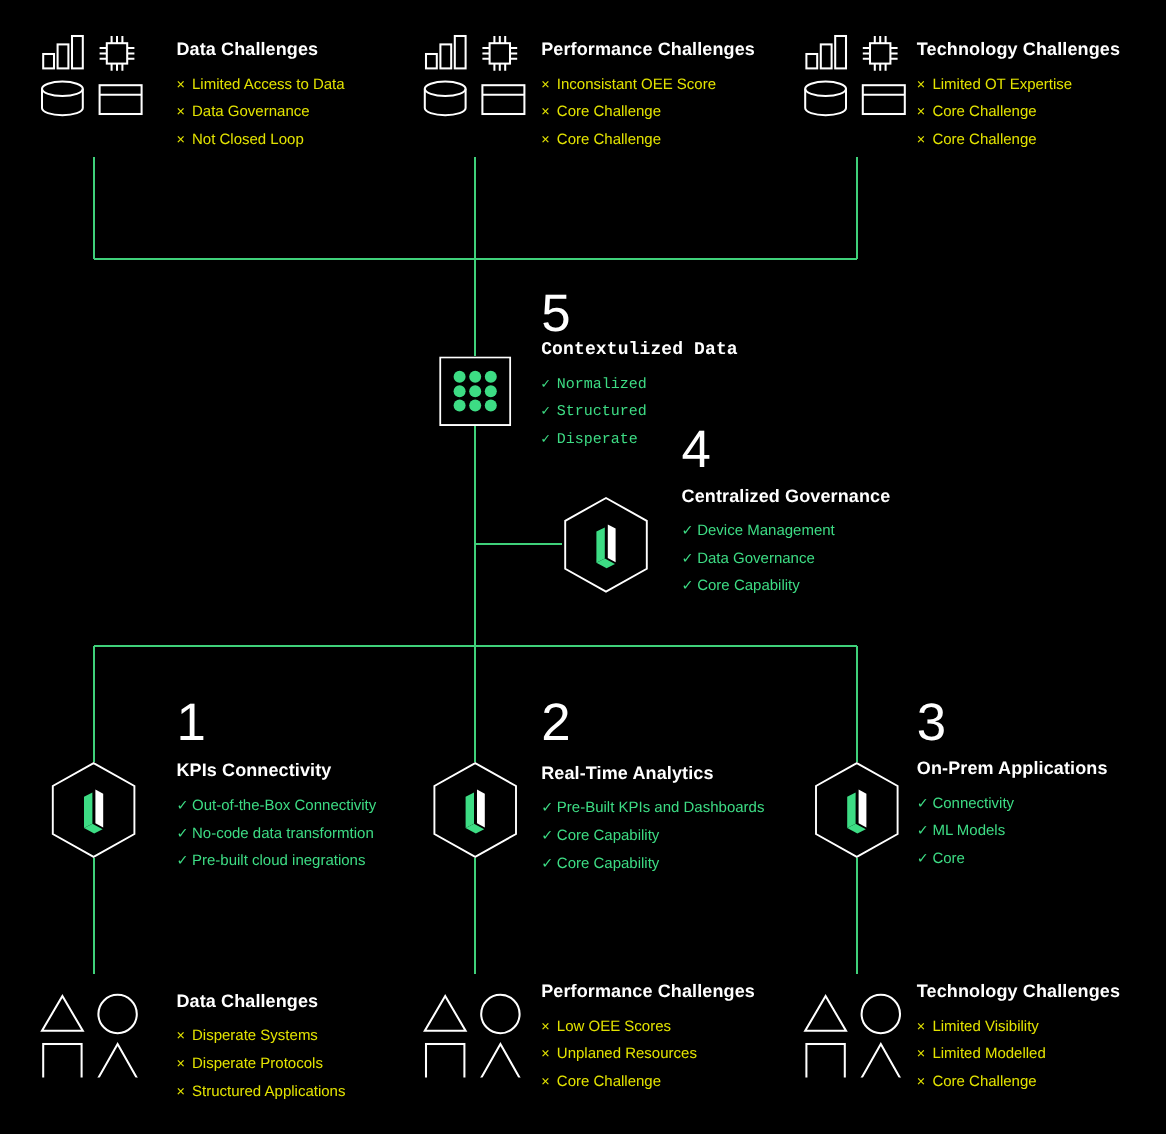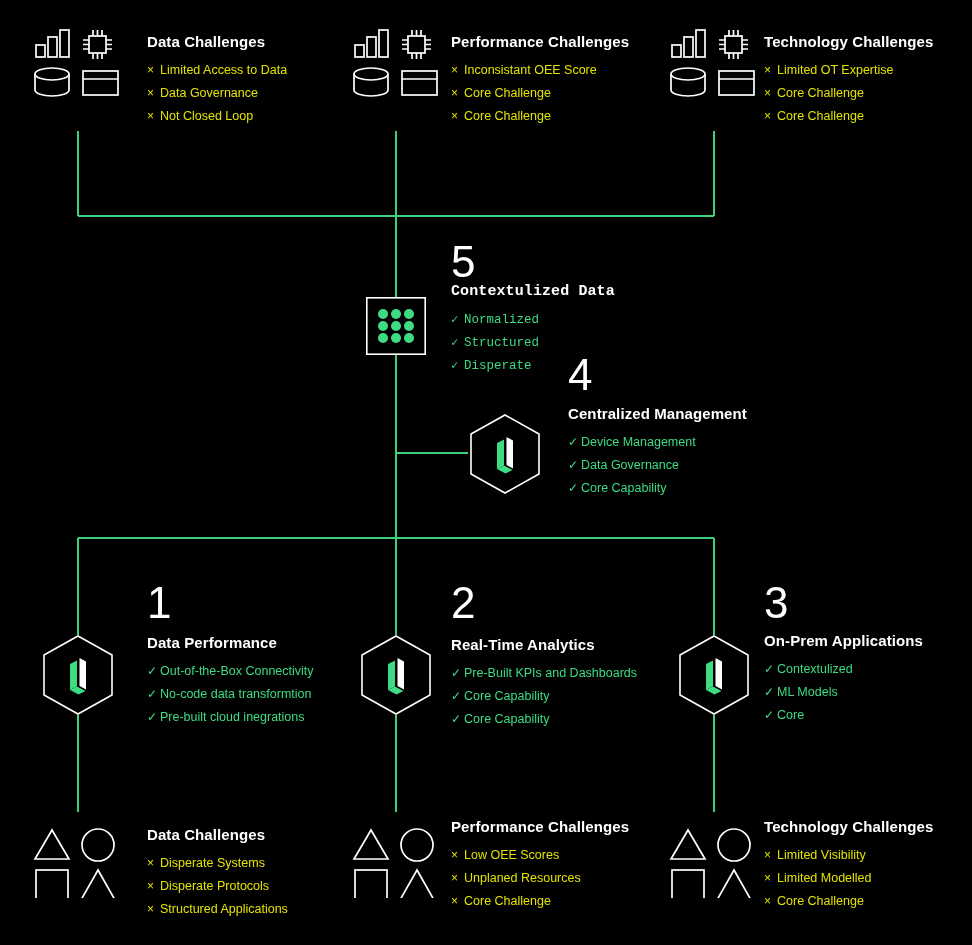--- a/index.html
+++ b/index.html
@@ -261,21 +261,21 @@
   <div class="hex" style="left:468px; top:413px;">
     <svg width="74" height="82" viewBox="0 0 74 82">
       <polygon points="37,2 71,21 71,61 37,80 3,61 3,21" fill="#000000" stroke="#ffffff" stroke-width="1.6"></polygon>
       <path d="M38.5,24 L45,27.5 L45,55.5 L38.5,52 Z" fill="#ffffff"></path>
       <path d="M29,30 L36,26.5 L36,52.5 L29,56 Z" fill="#3ddc84"></path>
       <path d="M29,56 L36,52.5 L44.5,57 L37.5,60.5 Z" fill="#3ddc84"></path>
     </svg>
   </div>
   <div class="step-num" style="left:568px; top:353px;">4</div>
   <div class="node" style="left:568px; top:405px;">
-    <div class="cluster-title">Centralized Management</div>
+    <div class="cluster-title">Centralized Governance</div>
     <div class="bullet pos">
         <span class="mk">✓</span>
         <span>Device Management</span>
       </div>
     <div class="bullet pos">
         <span class="mk">✓</span>
         <span>Data Governance</span>
       </div>
     <div class="bullet pos">
         <span class="mk">✓</span>
@@ -286,21 +286,21 @@
   <div class="hex" style="left:41px; top:634px;">
     <svg width="74" height="82" viewBox="0 0 74 82">
       <polygon points="37,2 71,21 71,61 37,80 3,61 3,21" fill="#000000" stroke="#ffffff" stroke-width="1.6"></polygon>
       <path d="M38.5,24 L45,27.5 L45,55.5 L38.5,52 Z" fill="#ffffff"></path>
       <path d="M29,30 L36,26.5 L36,52.5 L29,56 Z" fill="#3ddc84"></path>
       <path d="M29,56 L36,52.5 L44.5,57 L37.5,60.5 Z" fill="#3ddc84"></path>
     </svg>
   </div>
   <div class="step-num" style="left:147px; top:581px;">1</div>
   <div class="node" style="left:147px; top:634px;">
-    <div class="cluster-title">Data Performance</div>
+    <div class="cluster-title">KPIs Connectivity</div>
     <div class="bullet pos">
         <span class="mk">✓</span>
         <span>Out-of-the-Box Connectivity</span>
       </div>
     <div class="bullet pos">
         <span class="mk">✓</span>
         <span>No-code data transformtion</span>
       </div>
     <div class="bullet pos">
         <span class="mk">✓</span>
@@ -339,21 +339,21 @@
       <path d="M38.5,24 L45,27.5 L45,55.5 L38.5,52 Z" fill="#ffffff"></path>
       <path d="M29,30 L36,26.5 L36,52.5 L29,56 Z" fill="#3ddc84"></path>
       <path d="M29,56 L36,52.5 L44.5,57 L37.5,60.5 Z" fill="#3ddc84"></path>
     </svg>
   </div>
   <div class="step-num" style="left:764px; top:581px;">3</div>
   <div class="node" style="left:764px; top:632px;">
     <div class="cluster-title">On-Prem Applications</div>
     <div class="bullet pos">
         <span class="mk">✓</span>
-        <span>Contextulized</span>
+        <span>Connectivity</span>
       </div>
     <div class="bullet pos">
         <span class="mk">✓</span>
         <span>ML Models</span>
       </div>
     <div class="bullet pos">
         <span class="mk">✓</span>
         <span>Core</span>
       </div>
   </div>

